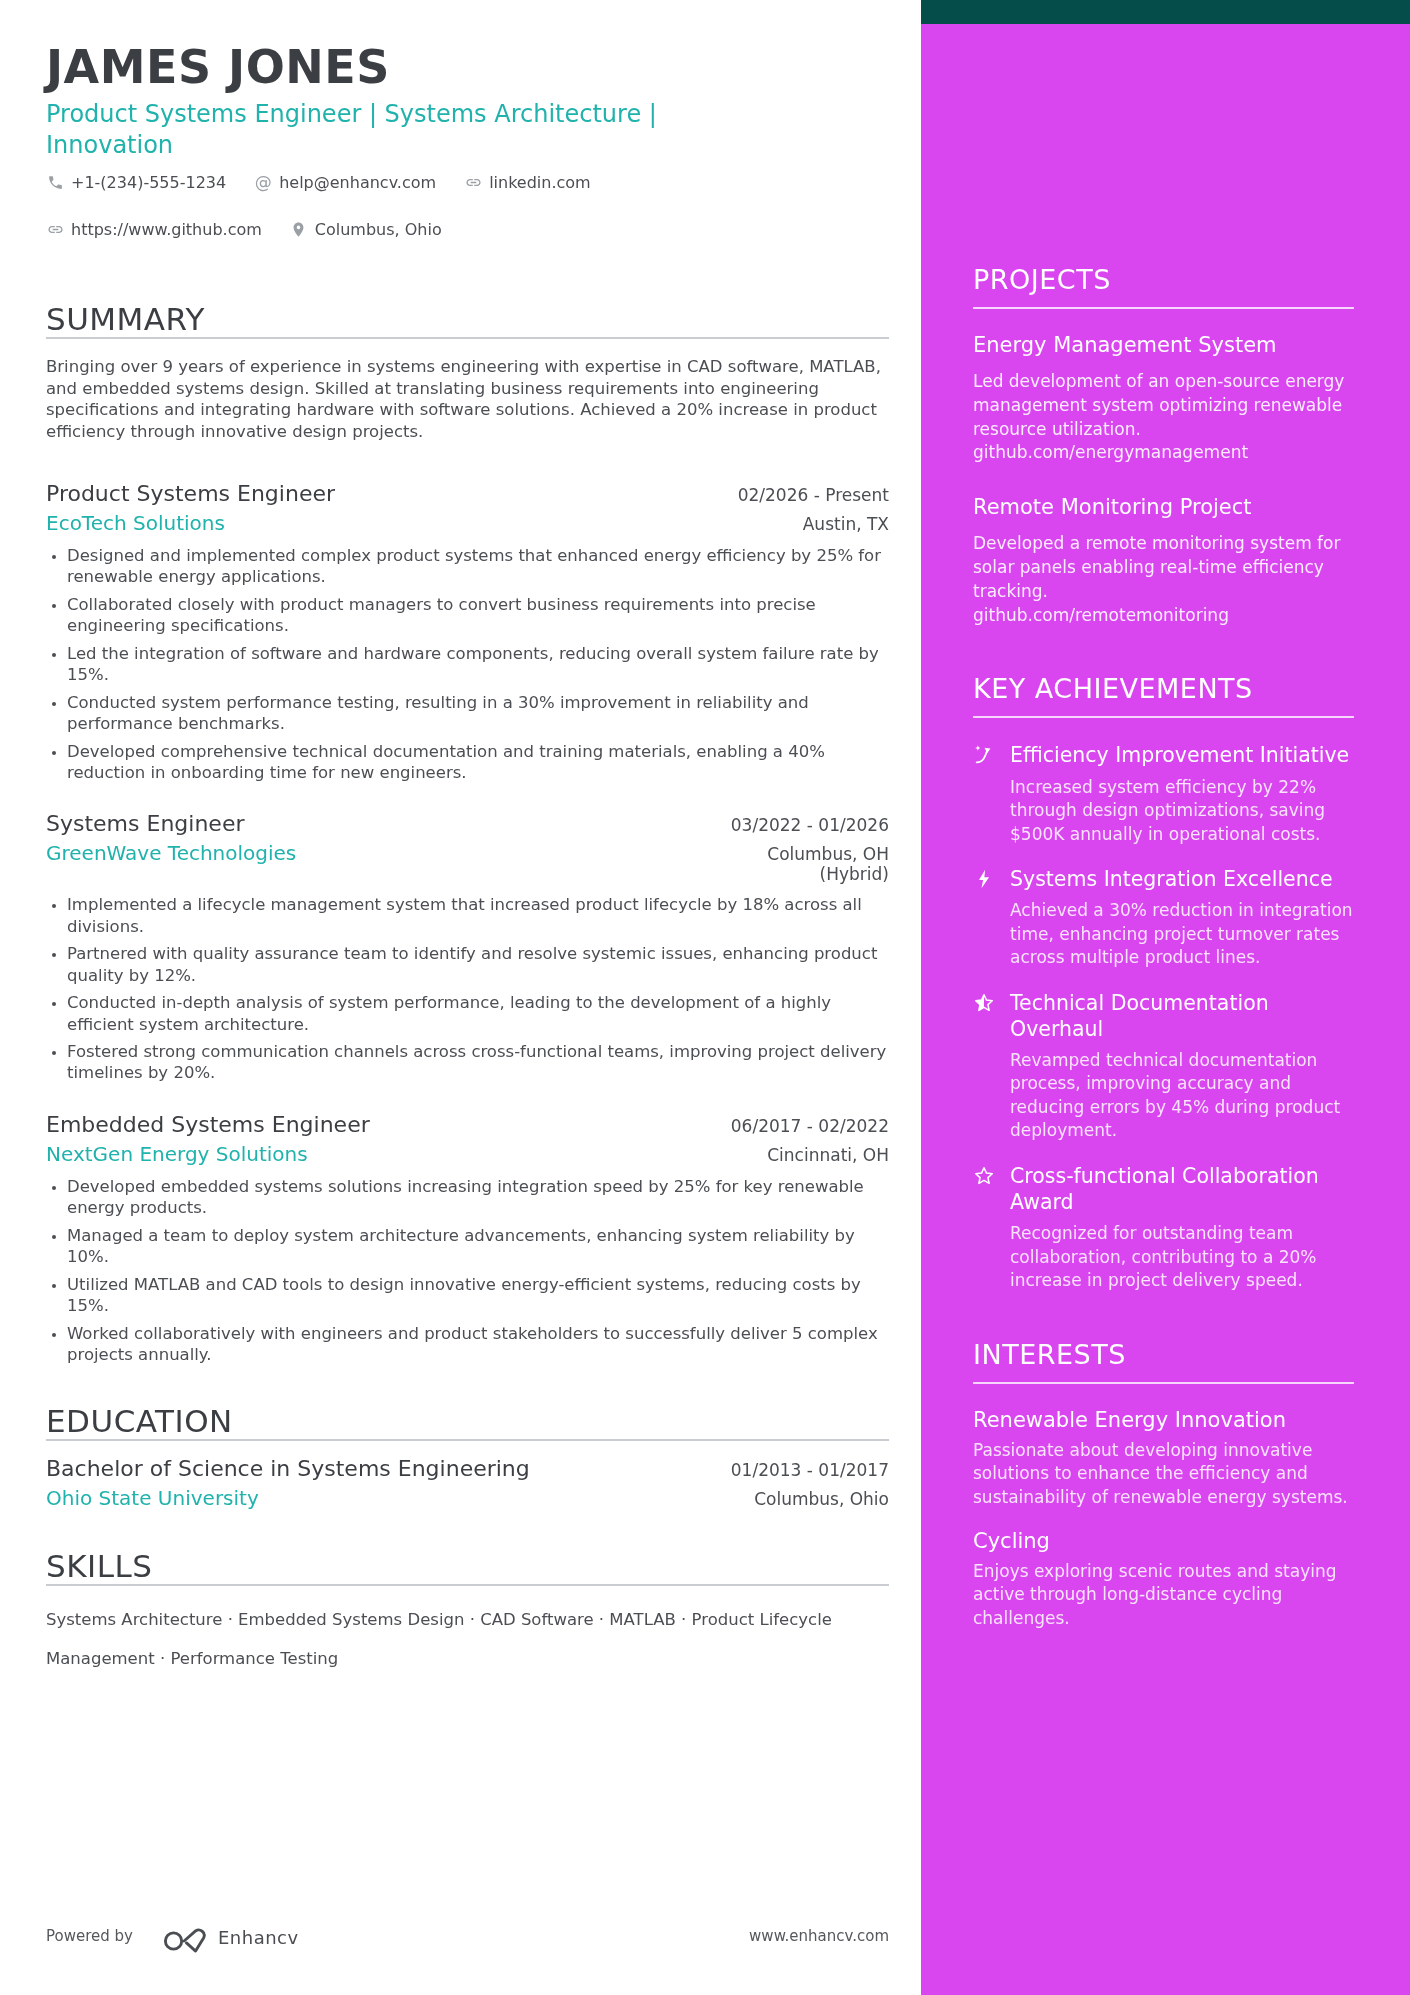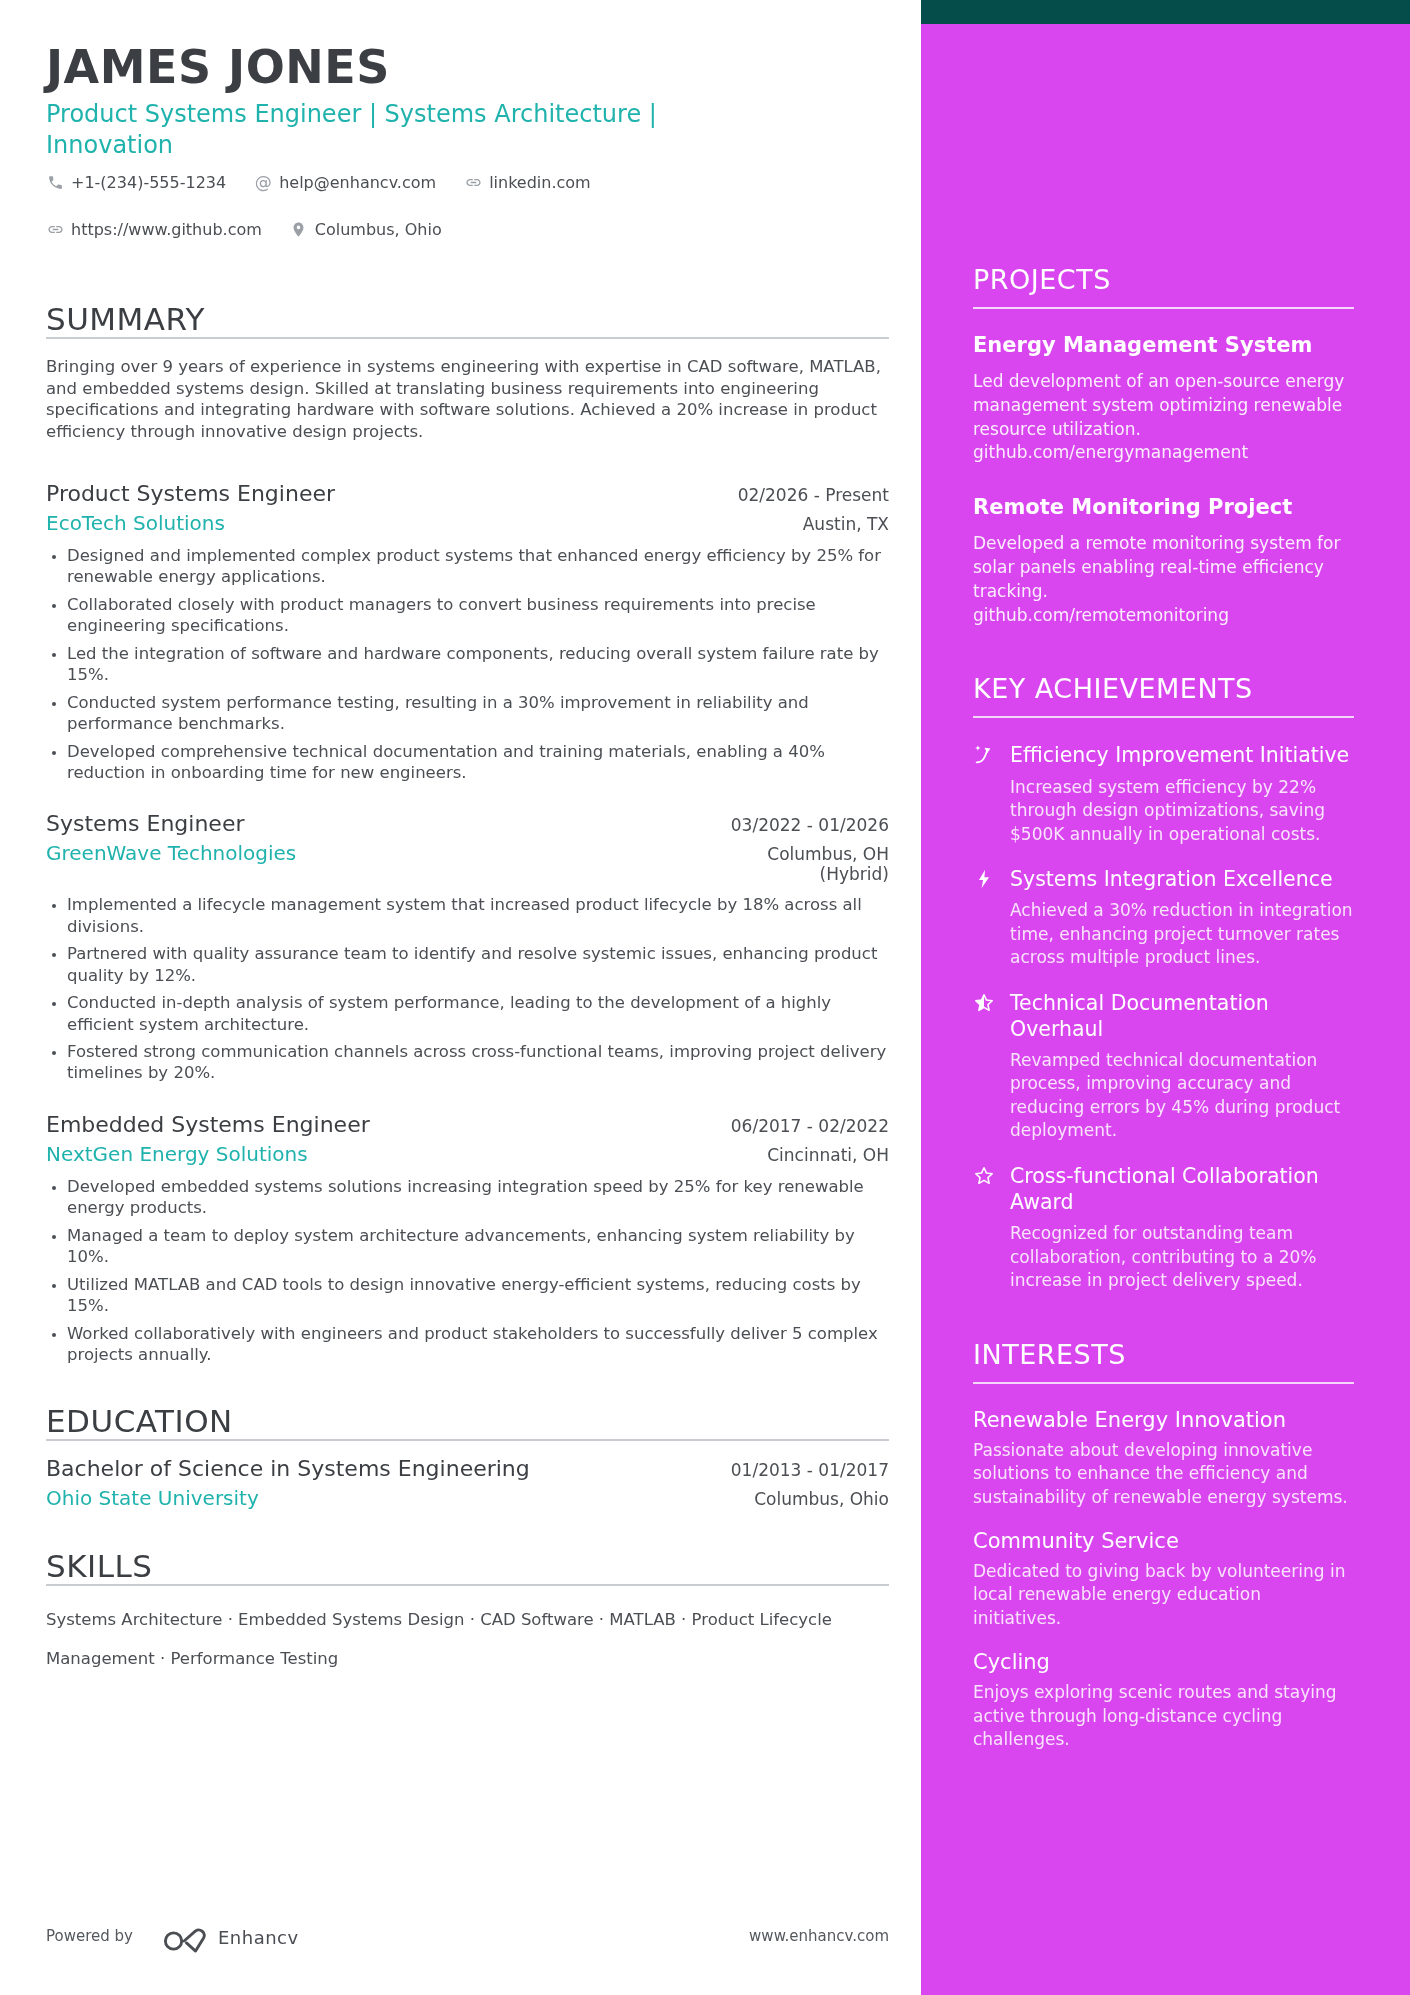--- a/index.html
+++ b/index.html
@@ -52,21 +52,21 @@
   }
   .sidebar-band { position:absolute; top:0; left:0; width:489px; height:24px; background:#044d4a; }
 
   .sb-heading {
     font-size:27px; font-weight:400; letter-spacing:.5px; color:#ffffff;
     padding-bottom:12px; border-bottom:2px solid rgba(255,255,255,.78); margin:0 0 24px 0;
   }
   .sb-section { margin-bottom:46px; }
 
   .project { margin-bottom:30px; }
-  .project-title { font-size:21px; font-weight:700; color:#ffffff; margin:0 0 13px 0; }
+  .project-title { font-size:21px; font-weight:400; color:#ffffff; margin:0 0 13px 0; }
   .project-desc { font-size:17px; line-height:1.4; color:rgba(255,255,255,.9); margin:0; }
   .project-link { font-size:17px; line-height:1.4; color:rgba(255,255,255,.9); }
 
   .ach-item { display:flex; gap:13px; margin-bottom:20px; }
   .ach-icon { width:24px; flex:0 0 auto; padding-top:2px; }
   .ach-icon svg { width:22px; height:22px; }
   .ach-title { font-size:20.5px; color:#ffffff; line-height:1.28; margin:0 0 7px 0; font-weight:400; }
   .ach-desc { font-size:17px; line-height:1.38; color:rgba(255,255,255,.85); margin:0; }
 
   .interest { margin-bottom:20px; }
@@ -291,24 +291,20 @@
       </div>
     </div>
   </div>
 
   <div class="sb-section">
     <h2 class="sb-heading">INTERESTS</h2>
 
     <div class="interest">
       <p class="interest-title">Renewable Energy Innovation</p>
       <p class="interest-desc">Passionate about developing innovative solutions to enhance the efficiency and sustainability of renewable energy systems.</p>
-    </div>
-    <div class="interest">
-      <p class="interest-title">Community Service</p>
-      <p class="interest-desc">Dedicated to giving back by volunteering in local renewable energy education initiatives.</p>
     </div>
     <div class="interest">
       <p class="interest-title">Cycling</p>
       <p class="interest-desc">Enjoys exploring scenic routes and staying active through long-distance cycling challenges.</p>
     </div>
   </div>
 </div>
 
 <div class="footer">
   <span class="powered-by">Powered by</span>

